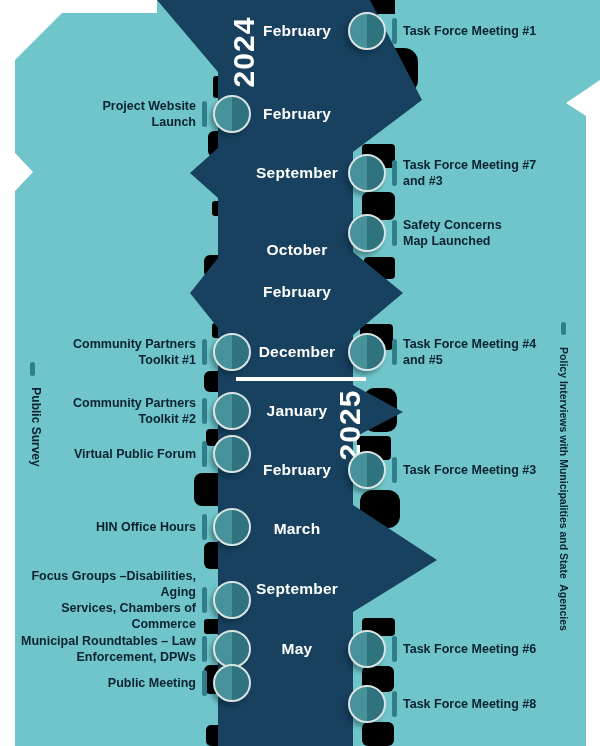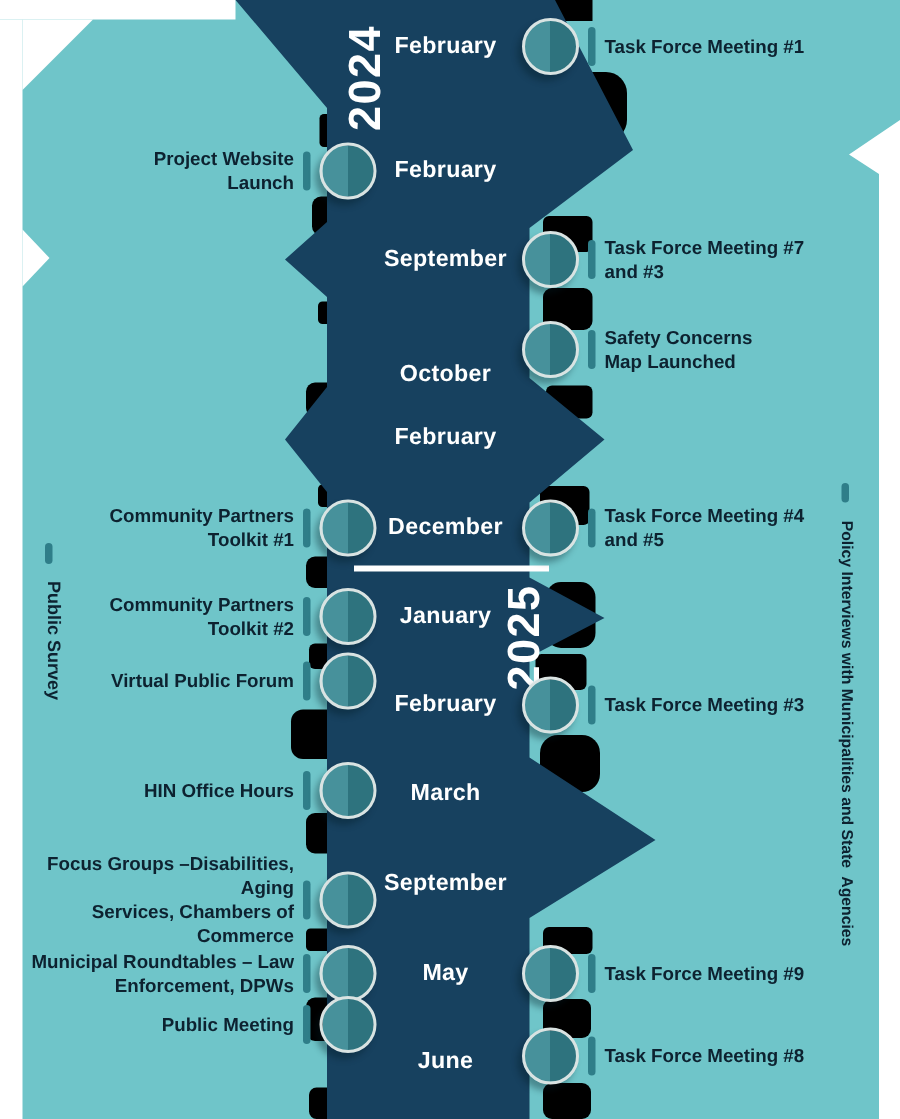--- a/index.html
+++ b/index.html
@@ -99,21 +99,20 @@
   <div class="month" style="top:114px">February</div>
   <div class="month" style="top:173px">September</div>
   <div class="month" style="top:250px">October</div>
   <div class="month" style="top:292px">February</div>
   <div class="month" style="top:411px">January</div>
   <div class="month" style="top:352px">December</div>
   <div class="month" style="top:470px">February</div>
   <div class="month" style="top:529px">March</div>
   <div class="month" style="top:589px">September</div>
   <div class="month" style="top:649px">May</div>
-  <div class="month" style="top:708px">June</div>
 
   <div class="ev left" style="top:114px">
     <div class="ev-label">Project Website
 Launch</div>
     <div class="ev-dash"></div>
     <div class="ev-marker"></div>
   </div>
   <div class="ev left" style="top:352px">
     <div class="ev-label">Community Partners
 Toolkit #1</div>
@@ -178,21 +177,21 @@
 and #5</div>
   </div>
   <div class="ev right" style="top:470px">
     <div class="ev-marker"></div>
     <div class="ev-dash"></div>
     <div class="ev-label">Task Force Meeting #3</div>
   </div>
   <div class="ev right" style="top:649px">
     <div class="ev-marker"></div>
     <div class="ev-dash"></div>
-    <div class="ev-label">Task Force Meeting #9</div>
+    <div class="ev-label">Task Force Meeting #6</div>
   </div>
   <div class="ev right" style="top:704px">
     <div class="ev-marker"></div>
     <div class="ev-dash"></div>
     <div class="ev-label">Task Force Meeting #8</div>
   </div>
 
   <div class="vdash" style="left:30px;top:362px;width:5px;height:14px;"></div>
   <div class="vlabel left" style="left:36px;top:427px;">Public Survey</div>
   <div class="vdash" style="left:561px;top:322px;width:5px;height:13px;"></div>

